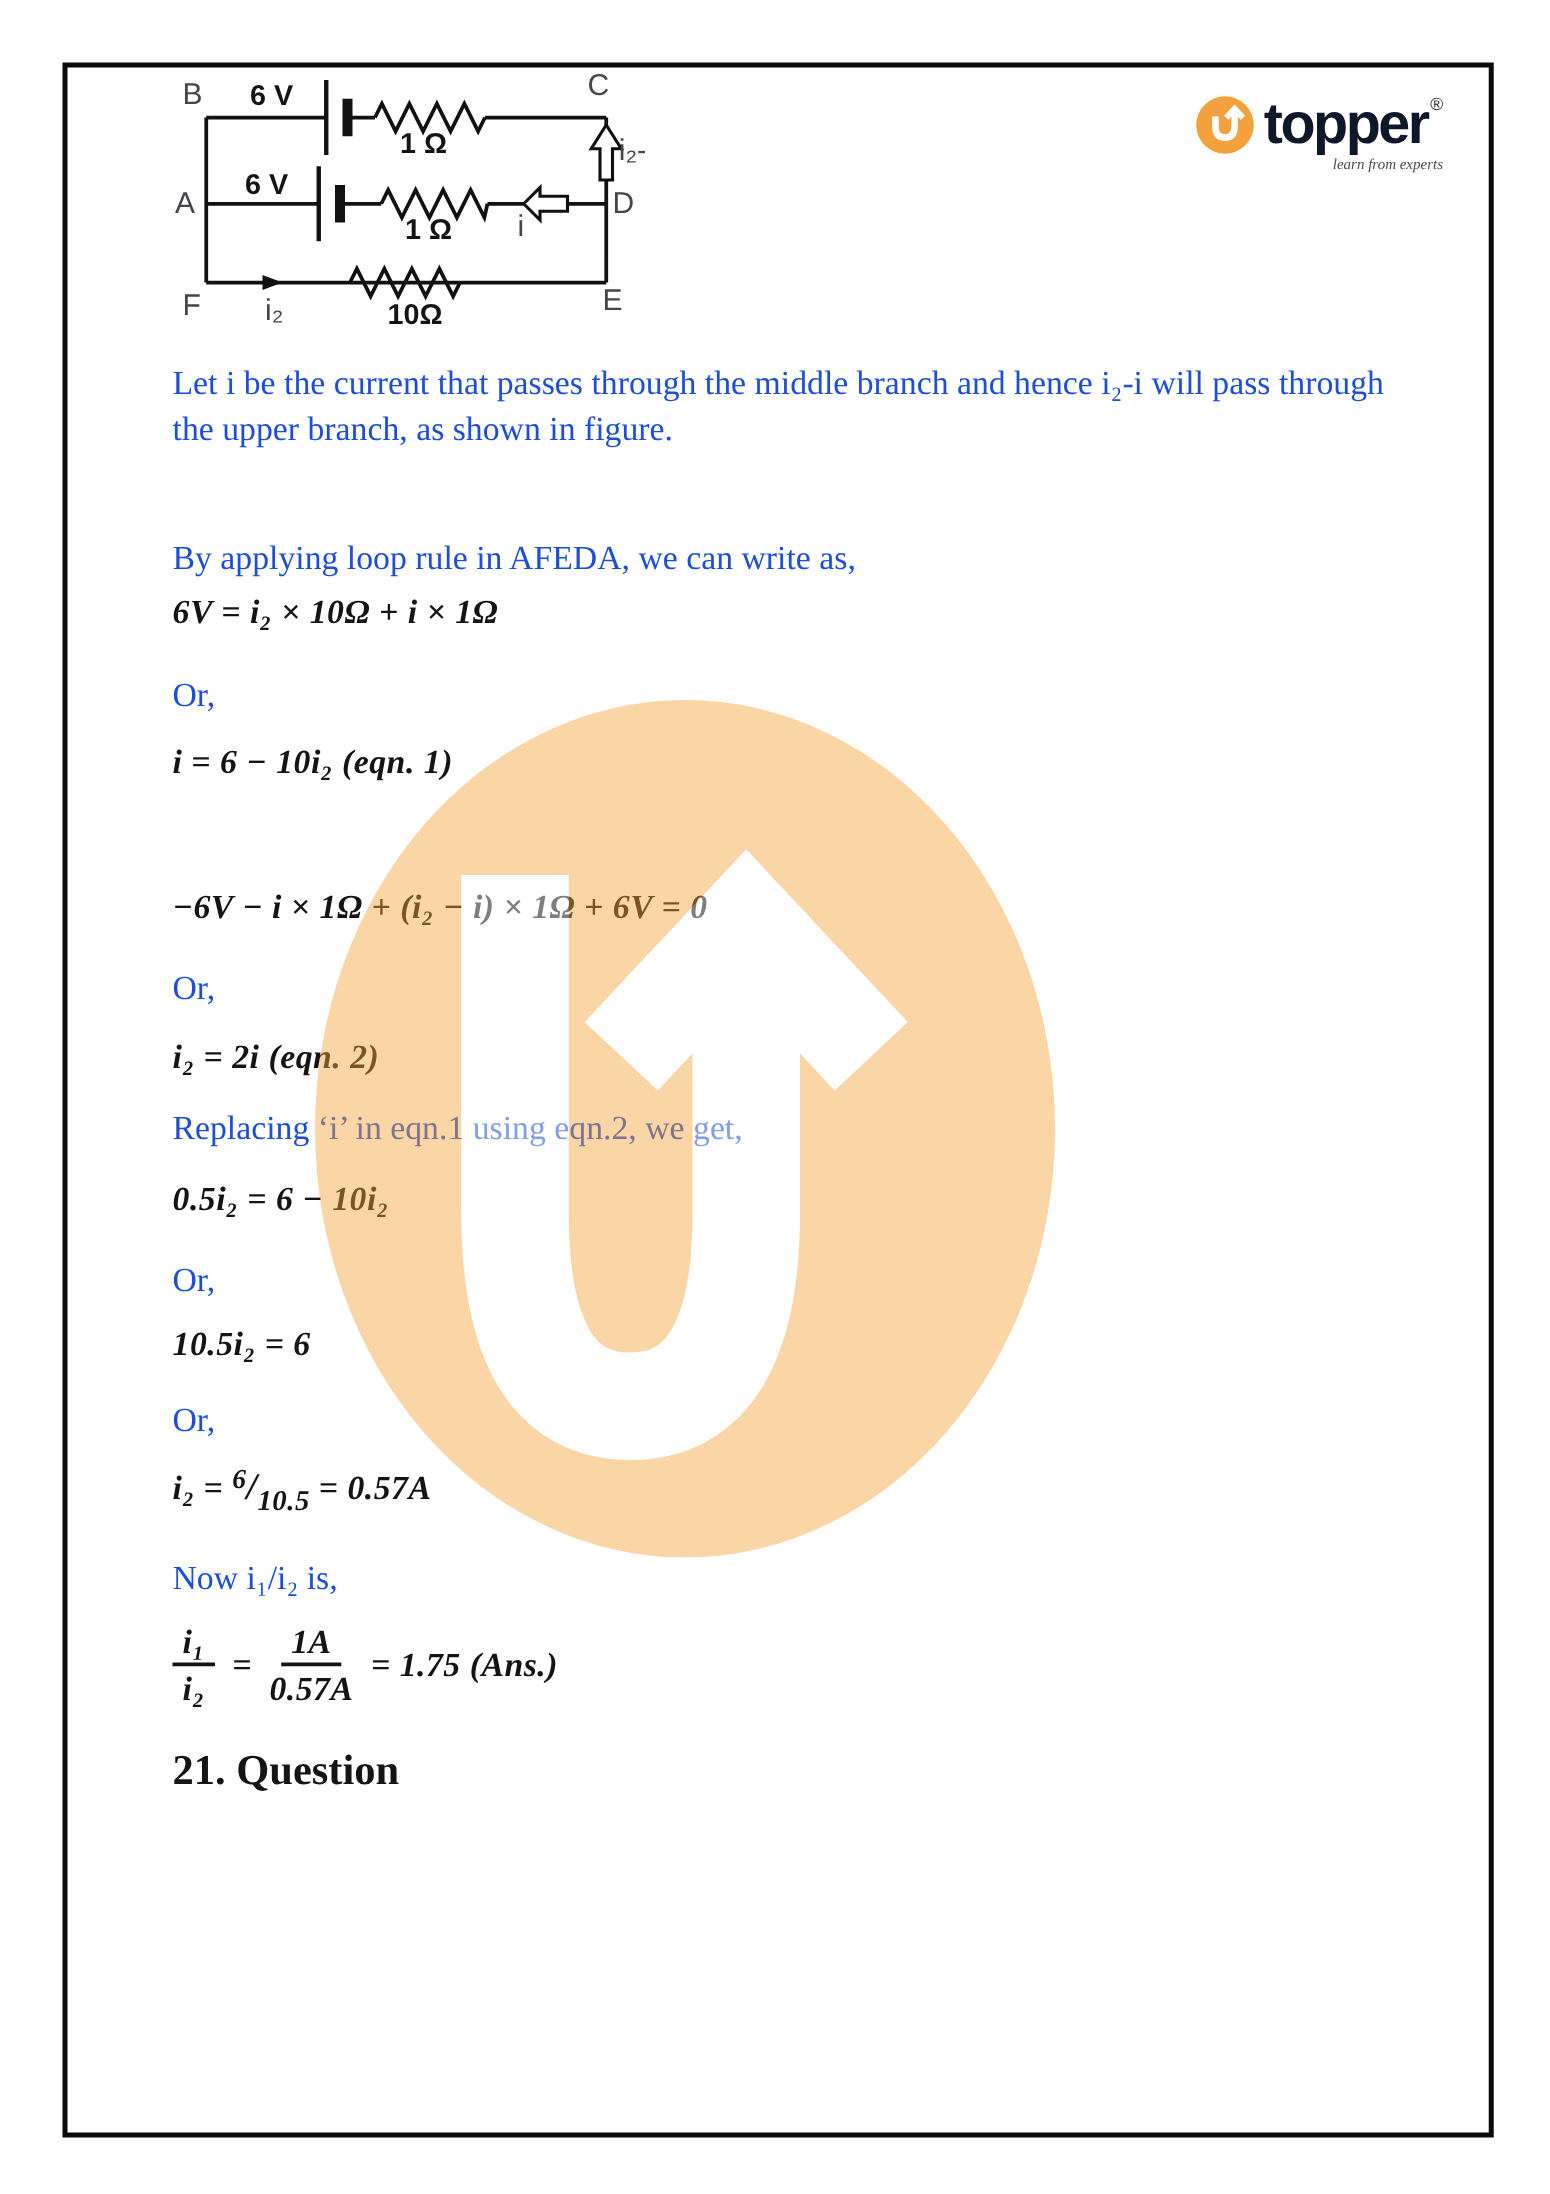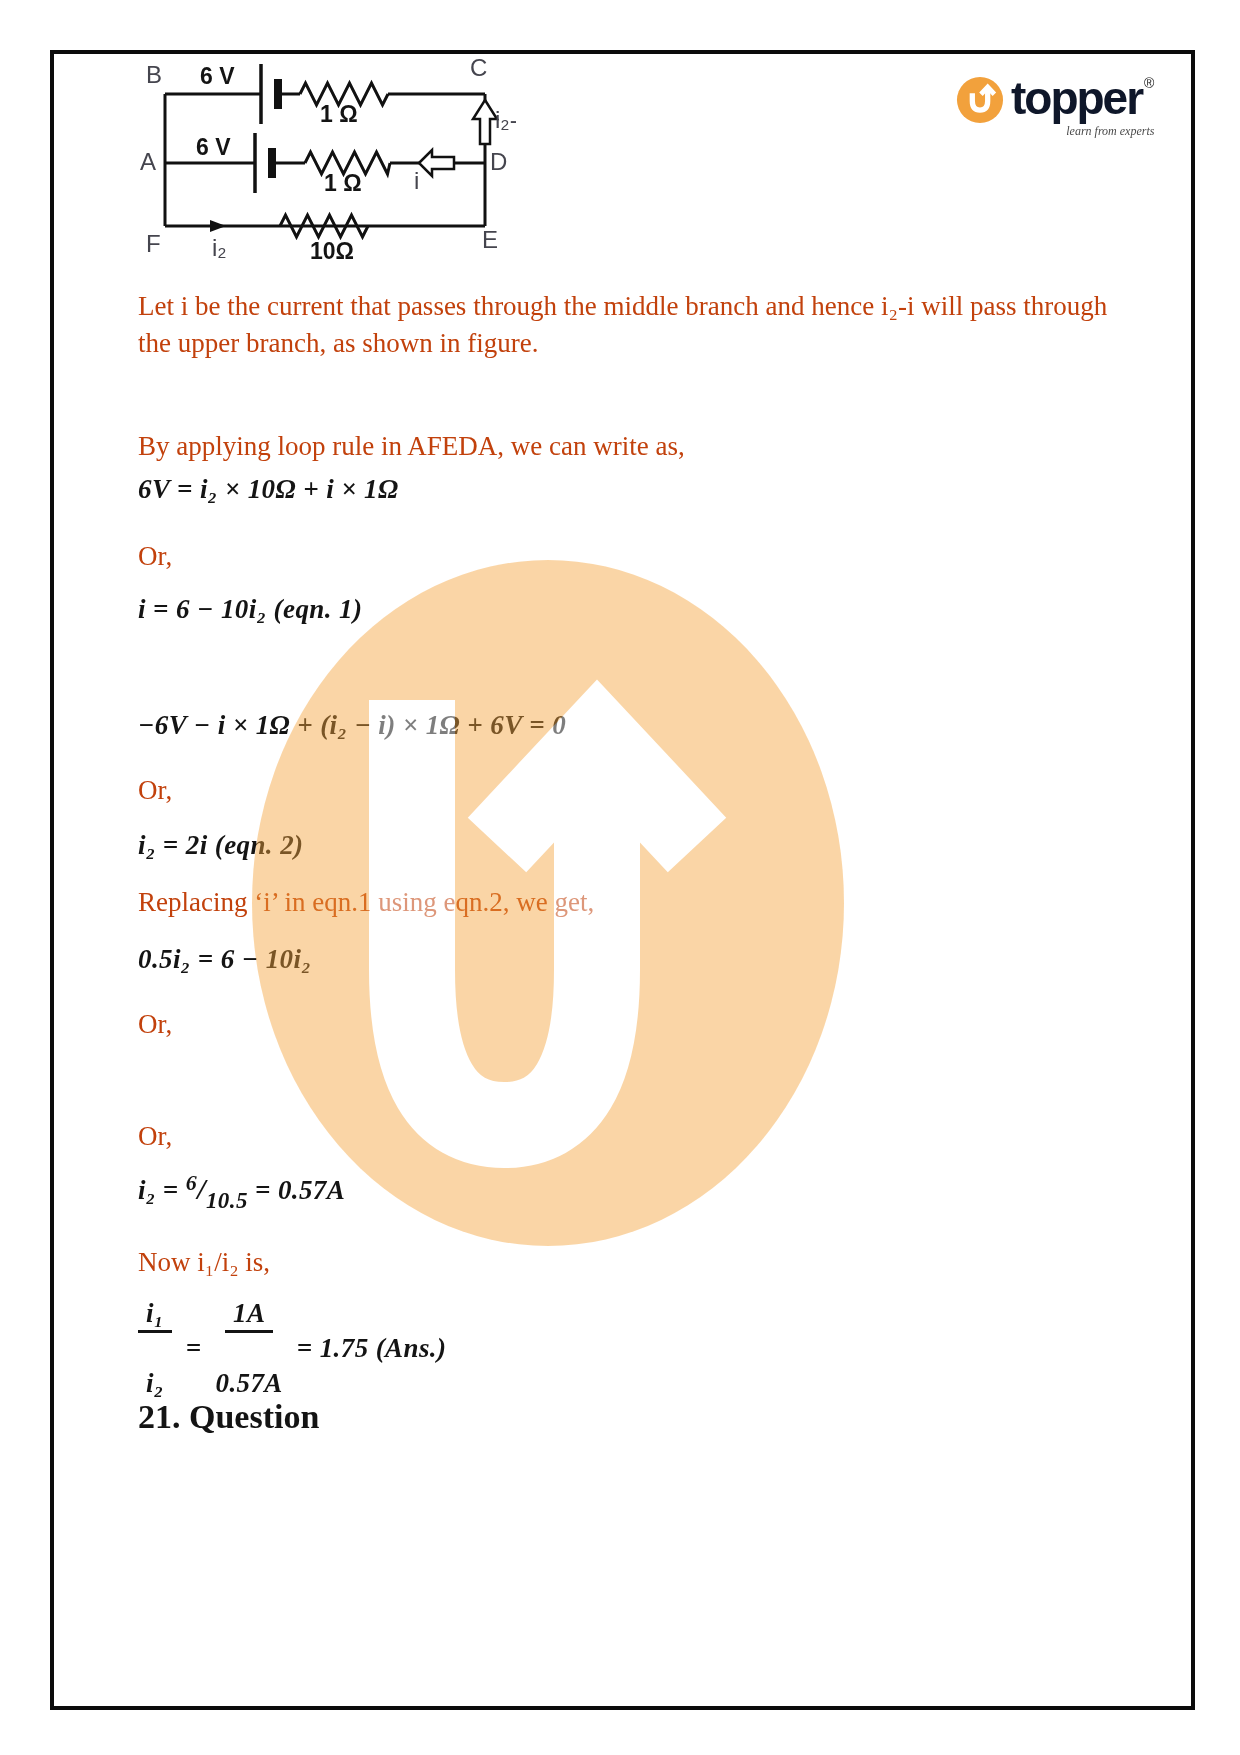--- a/index.html
+++ b/index.html
@@ -11,27 +11,27 @@
   .vlab{font-family:"Liberation Sans","DejaVu Sans",sans-serif;font-size:23px;font-weight:bold;fill:#141414;}
   
   .logo{position:absolute;left:956px;top:76px;z-index:2;display:flex;align-items:flex-start;}
   .logo-mark{width:48px;height:48px;display:block;}
   .logo-text{font-family:"Liberation Sans","DejaVu Sans",sans-serif;font-weight:bold;font-size:46px;line-height:44px;letter-spacing:-2px;color:#0f172a;margin-left:7px;}
   .logo-reg{font-family:"Liberation Sans","DejaVu Sans",sans-serif;font-size:14px;color:#222;margin-left:2px;line-height:14px;}
   .logo-tag{position:absolute;right:0;top:48px;font-style:italic;font-size:12px;color:#4a4a4a;font-family:"Liberation Serif",serif;white-space:nowrap;}
   
   .content{position:absolute;inset:0;z-index:3;}
   .block{position:absolute;left:138px;width:985px;}
-  .para{font-size:27px;line-height:37px;color:#c2410c;}
+  .para{font-size:27px;line-height:37px;color:#1d4ed8;}
   .eq{font-size:27px;font-weight:bold;font-style:italic;color:#141414;letter-spacing:.4px;}
   .eq .supn{font-size:22px;vertical-align:9px;font-weight:bold;}
   .eq .subn{font-size:23px;vertical-align:-9px;font-weight:bold;}
   .eq .slash{font-size:30px;}
   .eq-frac{display:flex;align-items:center;gap:14px;}
-  .frac{display:inline-flex;flex-direction:column;align-items:center;line-height:30px;gap:32px;}
+  .frac{display:inline-flex;flex-direction:column;align-items:center;line-height:30px;}
   .fnum{padding:0 8px 2px 8px;border-bottom:3px solid #141414;}
   .fden{padding-top:3px;}
   .h21{font-size:34px;font-weight:bold;color:#141414;}
   
   .watermark{position:absolute;left:252px;top:560px;width:592px;height:686px;opacity:.45;z-index:4;pointer-events:none;}
 </style>
 </head>
 <body>
 
 <div class="frame"></div>
@@ -89,20 +89,21 @@
   <div class="block para" style="top:428px">By applying loop rule in AFEDA, we can write as,</div>
   <div class="block eq" style="top:474px">6V = i₂ × 10Ω + i × 1Ω</div>
   <div class="block para" style="top:538px">Or,</div>
   <div class="block eq" style="top:594px">i = 6 − 10i₂ (eqn. 1)</div>
   <div class="block eq" style="top:710px">−6V − i × 1Ω + (i₂ − i) × 1Ω + 6V = 0</div>
   <div class="block para" style="top:772px">Or,</div>
   <div class="block eq" style="top:830px">i₂ = 2i (eqn. 2)</div>
   <div class="block para" style="top:884px">Replacing ‘i’ in eqn.1 using eqn.2, we get,</div>
   <div class="block eq" style="top:944px">0.5i₂ = 6 − 10i₂</div>
   <div class="block para" style="top:1006px">Or,</div>
+  <div class="block eq" style="top:1060px">10.5i₂ = 6</div>
   <div class="block para" style="top:1118px">Or,</div>
 
   <div class="block eq" style="top:1170px">
     <span>i₂ = </span><span class="supn">6</span><span class="slash">/</span><span class="subn">10.5</span><span> = 0.57A</span>
   </div>
 
   <div class="block para" style="top:1244px">Now i₁/i₂ is,</div>
 
   <div class="block eq eq-frac" style="top:1298px">
     <span class="frac">

